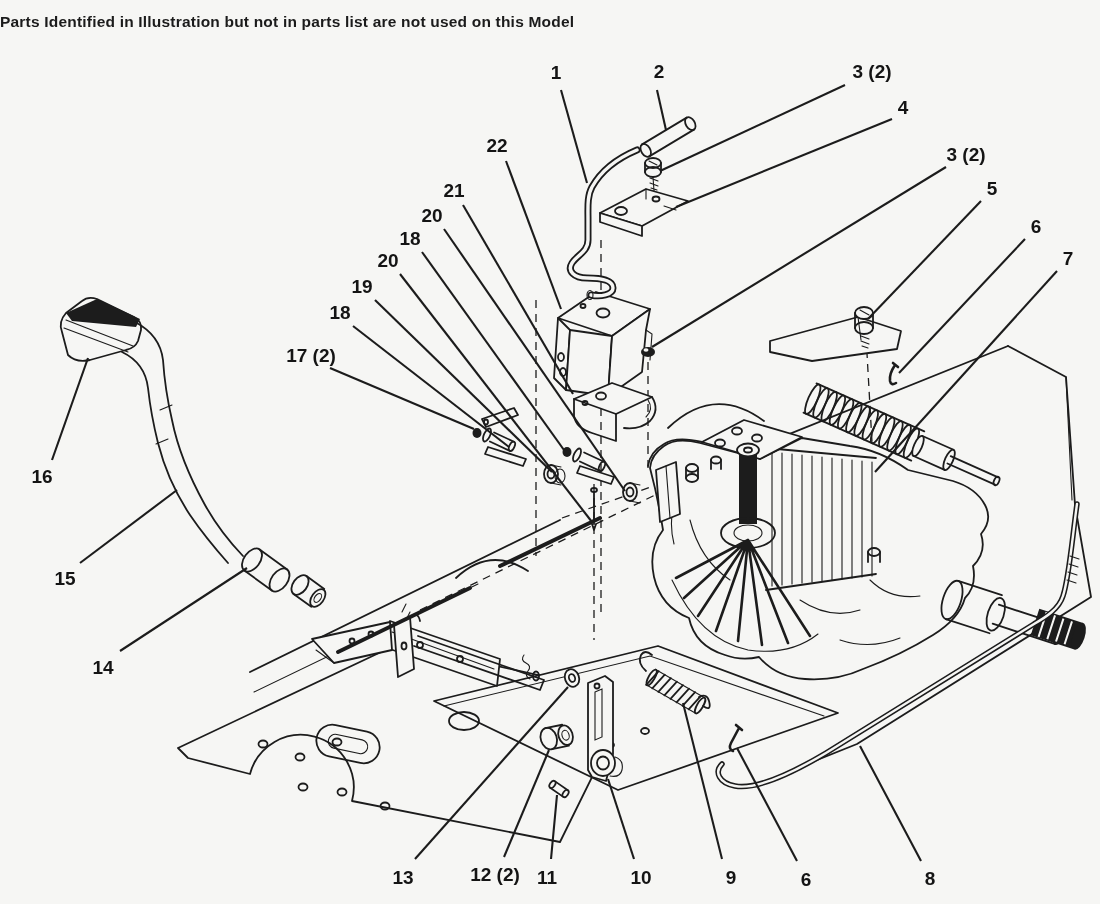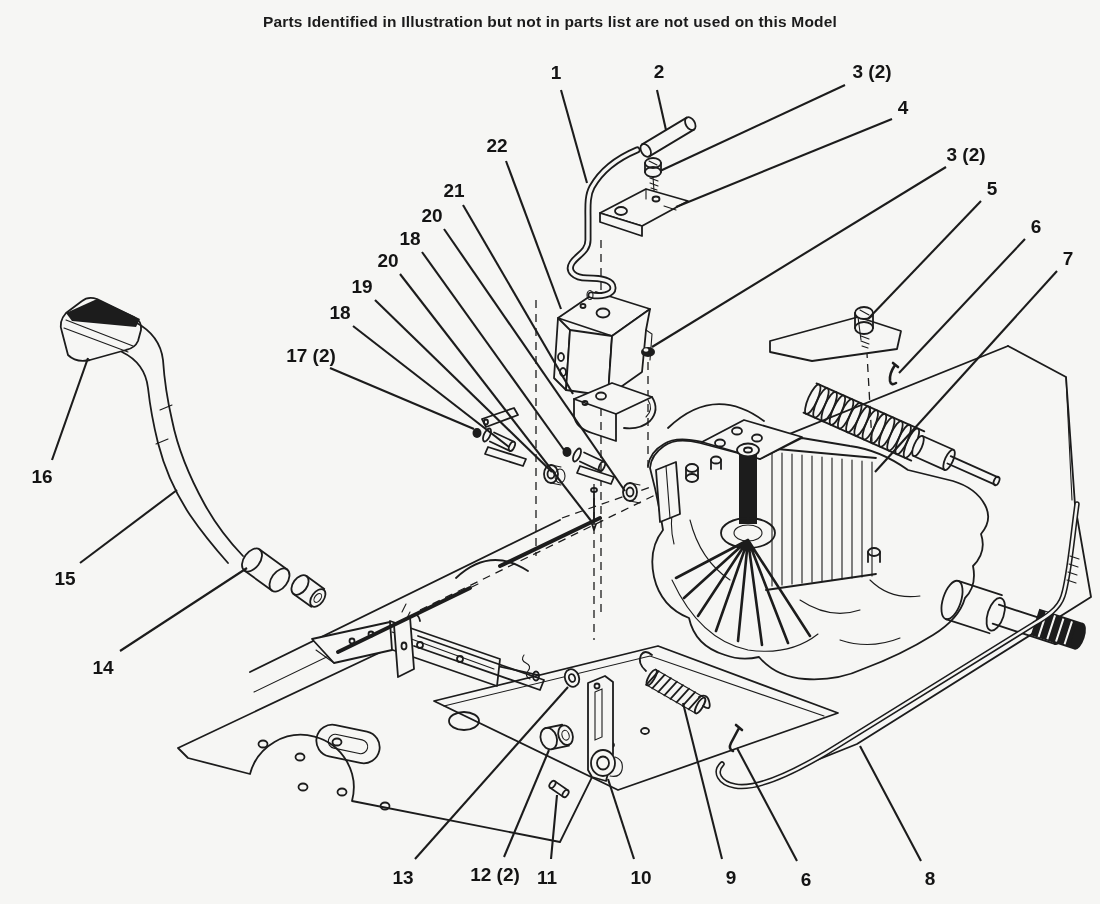--- a/index.html
+++ b/index.html
@@ -1,18 +1,18 @@
 <!DOCTYPE html>
 <html><head>
 <meta charset="utf-8">
 <style>
   html,body{margin:0;padding:0;background:#f6f6f4;}
   .stage{position:relative;width:1100px;height:904px;background:#f6f6f4;overflow:hidden;
          font-family:"Liberation Sans",sans-serif;}
-  .note{position:absolute;top:13px;left:0;right:0;text-align:center;
+  .note{position:absolute;top:13px;left:0;right:0;
         font-size:15.5px;font-weight:600;color:#1b1b1b;letter-spacing:.2px;}
   svg{position:absolute;top:0;left:0;}
   .s{stroke:#1c1c1c;fill:none;stroke-width:1.8;stroke-linecap:round;stroke-linejoin:round;}
   .s2{stroke:#1c1c1c;fill:none;stroke-width:2.6;stroke-linecap:round;stroke-linejoin:round;}
   .thin{stroke:#1c1c1c;fill:none;stroke-width:1.1;stroke-linecap:round;}
   .thick{stroke:#1c1c1c;fill:none;stroke-width:4;stroke-linecap:round;}
   .face{fill:#f6f6f4;stroke:#1c1c1c;stroke-width:1.8;stroke-linejoin:round;}
   .fillink{fill:#1c1c1c;stroke:none;}
   .tube{stroke:#1c1c1c;fill:none;stroke-width:7;stroke-linecap:round;stroke-linejoin:round;}
   .tubein{stroke:#f6f6f4;fill:none;stroke-width:3.4;stroke-linecap:round;stroke-linejoin:round;}

